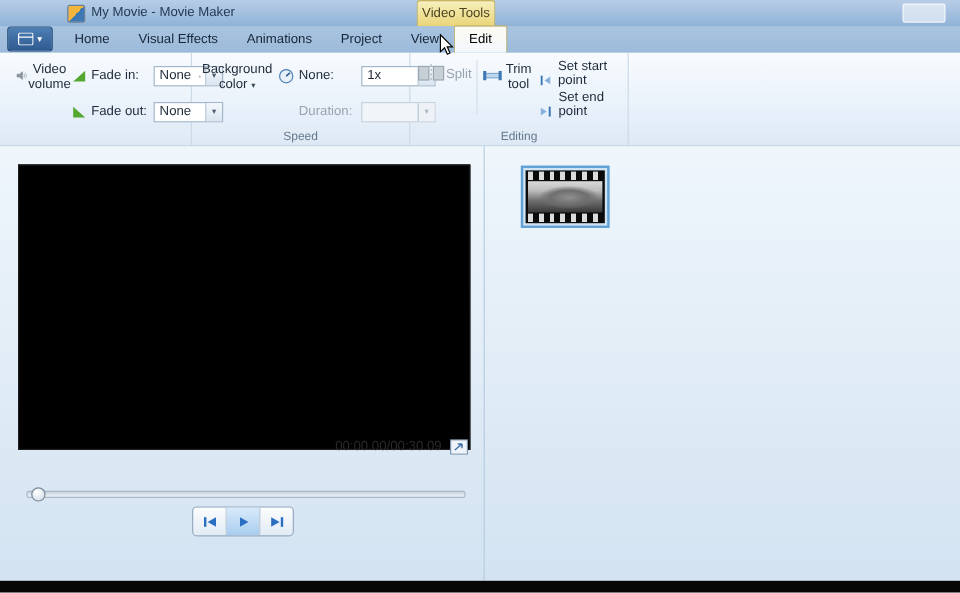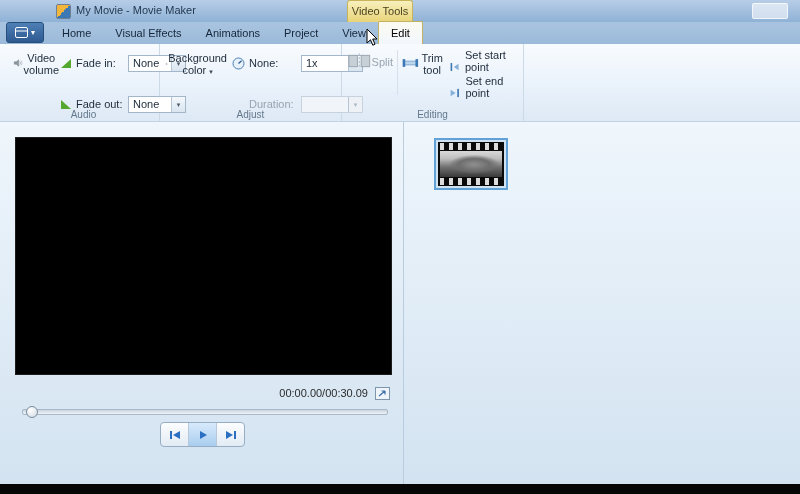--- a/index.html
+++ b/index.html
@@ -29,38 +29,38 @@
               border-radius:2px 2px 0 0;color:#000;}
   
   .ribbon{position:absolute;top:44px;left:0;right:0;height:77px;display:flex;padding-left:8px;
           background:linear-gradient(#f8fbfe,#e7f0fa 65%,#dde9f5);border-bottom:1px solid #c2d2e2;}
   .rgroup{position:relative;height:100%;border-right:1px solid #ccd9e7;box-sizing:border-box;
           padding:4px 4px 14px 4px;display:flex;align-items:flex-start;}
   .rgroup-label{position:absolute;bottom:1px;left:0;right:0;text-align:center;color:#64788c;font-size:10px;}
   .bigbtn{display:flex;align-items:center;padding:2px 1px;border-radius:3px;}
   .bigbtn .lbl{text-align:center;line-height:12px;margin-top:2px;}
   .bigbtn.disabled .lbl, .dis-text{color:#98a4b0;}
-  .rows{display:flex;flex-direction:column;margin-top:6px;gap:23px;}
+  .rows{display:flex;flex-direction:column;margin-top:6px;gap:12px;}
   .frow{display:flex;align-items:center;gap:4px;height:18px;}
   .flabel{width:48px;}
   .combo{display:flex;width:58px;height:17px;background:#fff;border:1px solid #a3b6ca;box-sizing:border-box;}
   .combo .val{flex:1;padding:1px 4px;line-height:13px;overflow:hidden;}
   .combo .arrow{width:13px;background:linear-gradient(#f4f8fb,#d9e5f0);border-left:1px solid #b7c6d6;
                 text-align:center;font-size:7px;line-height:15px;color:#4a5a6a;}
   .combo.disabled{background:#f1f4f8;border-color:#c6d2de;}
   .combo.disabled .arrow{color:#aab6c2;background:#eef2f6;}
   .inner-div{width:1px;align-self:stretch;background:#d5e0ec;margin:2px 3px 12px 3px;}
   .setrow{display:flex;align-items:flex-end;gap:5px;height:16px;margin:3px 0;}
   .arrglyph{font-size:7px;color:#3c4c5c;}
   
   .content{position:absolute;top:122px;left:0;right:0;bottom:10px;
            background:linear-gradient(#eff6fc,#d3e3f1);}
   .vdivider{position:absolute;left:403px;top:0;bottom:0;width:1px;background:#b9cddf;}
   .screen{position:absolute;left:15px;top:15px;width:375px;height:236px;background:#000;border:1px solid #1c1c1c;}
-  .timerow{position:absolute;left:15px;top:262px;width:375px;height:18px;display:flex;
+  .timerow{position:absolute;left:15px;top:241px;width:375px;height:18px;display:flex;
            justify-content:flex-end;align-items:center;gap:7px;color:#2a2a2a;}
   .slider{position:absolute;left:22px;top:284px;width:366px;height:10px;}
   .slider .track{position:absolute;left:0;right:0;top:3px;height:4px;border-radius:2px;
                  background:linear-gradient(#c9d4df,#eef3f8);border:1px solid #a9b8c6;}
   .slider .thumb{position:absolute;left:4px;top:0;width:10px;height:10px;border-radius:50%;
                  background:radial-gradient(circle at 35% 30%,#ffffff,#cfd9e2);border:1px solid #7c8c9c;}
   .transport{position:absolute;left:160px;top:300px;height:23px;display:flex;border:1px solid #97adc3;
              border-radius:4px;overflow:hidden;background:linear-gradient(#fcfdfe,#e2ebf4);}
   .tbtn{width:27px;display:flex;align-items:center;justify-content:center;border-right:1px solid #b8c8d8;}
   .tbtn:last-child{border-right:none;}
@@ -133,21 +133,20 @@
           <svg width="12" height="11" viewBox="0 0 12 11">
             <polygon points="1,1 1,10 11,10" fill="#55a82f"></polygon>
           </svg>
           <span class="flabel">Fade out:</span>
           <div class="combo">
             <span class="val">None</span>
             <span class="arrow">▾</span>
           </div>
         </div>
       </div>
-      <div class="rgroup-label">Audio</div>
     </div>
 
     <div class="rgroup" style="width:182px;">
       <div class="bigbtn" style="width:62px;">
         <svg width="24" height="22" viewBox="0 0 24 22">
           <rect x="6" y="6" width="10" height="10" transform="rotate(45 11 11)" fill="#bcc5cd" stroke="#8b959e"></rect>
           <rect x="9" y="2" width="3" height="6" rx="1" fill="#9aa4ad"></rect>
           <path d="M19.5 12 q3 4.5 0 6.5 q-3 -2 0 -6.5" fill="#a9bfd2"></path>
         </svg>
         <div class="lbl"><span>Background color</span> <span class="arrglyph">▾</span></div>
@@ -166,21 +165,21 @@
         </div>
         <div class="frow">
           <span style="width:13px;"></span>
           <span class="flabel dis-text">Duration:</span>
           <div class="combo disabled" style="width:62px;">
             <span class="val"></span>
             <span class="arrow">▾</span>
           </div>
         </div>
       </div>
-      <div class="rgroup-label">Adjust</div>
+      <div class="rgroup-label">Speed</div>
     </div>
 
     <div class="rgroup" style="width:182px;">
       <div class="bigbtn disabled" style="width:46px;">
         <svg width="26" height="22" viewBox="0 0 26 22">
           <rect x="2" y="5" width="9" height="12" fill="#c8d0d7" stroke="#9aa4ad"></rect>
           <rect x="15" y="5" width="9" height="12" fill="#c8d0d7" stroke="#9aa4ad"></rect>
           <line x1="13" y1="3" x2="13" y2="19" stroke="#aab4bd" stroke-dasharray="2 2"></line>
         </svg>
         <div class="lbl">Split</div>

